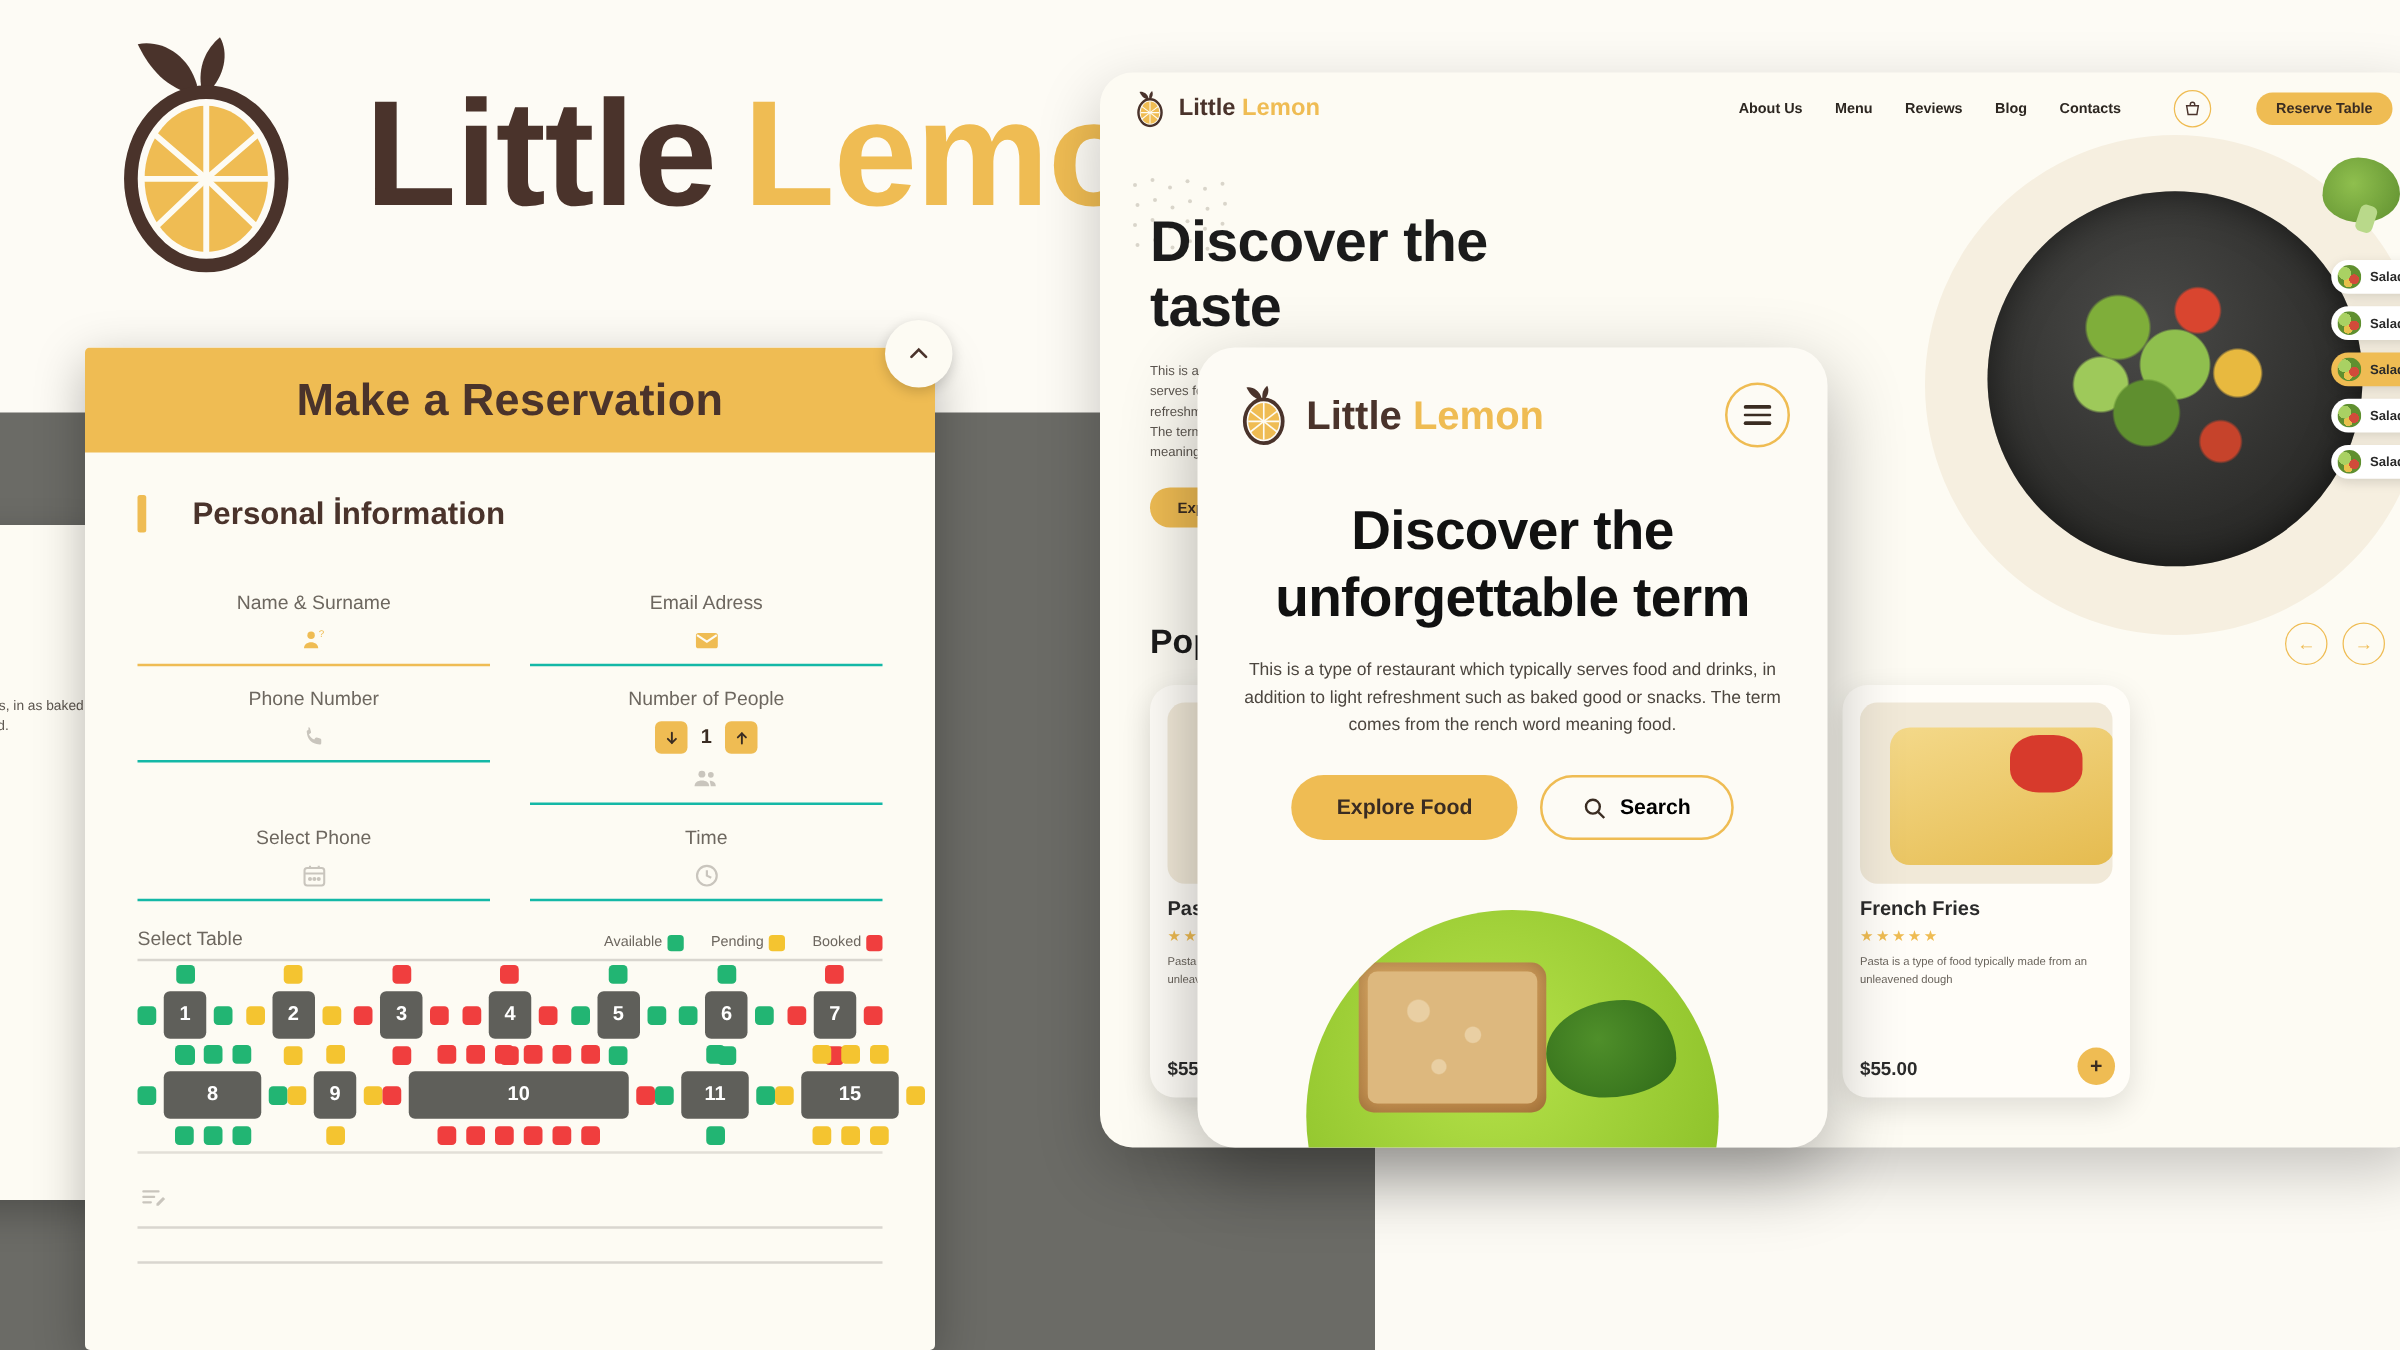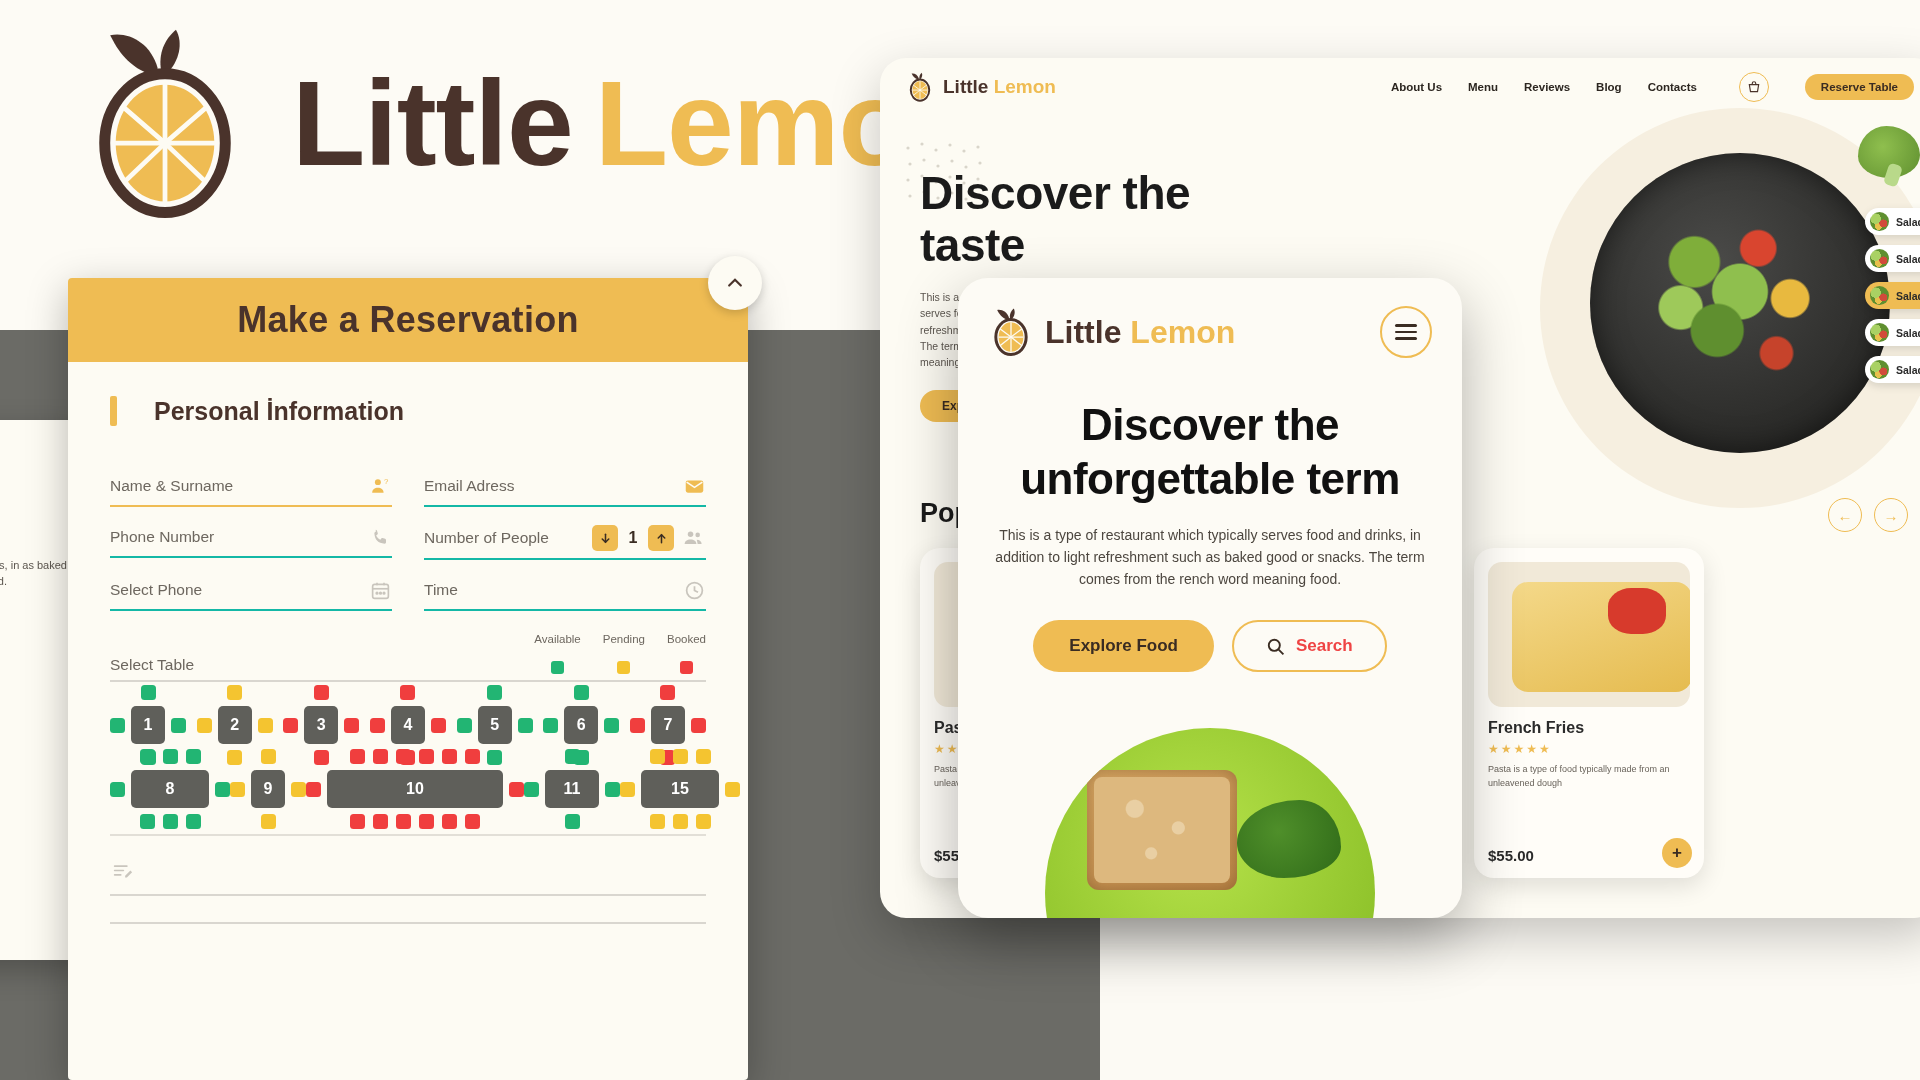--- a/index.html
+++ b/index.html
@@ -129,40 +129,40 @@
   }
   .rp-body { padding: 34px 42px 0 42px; }
   .sec-head { display: flex; align-items: center; gap: 13px; margin-bottom: 30px; }
   .sec-bar { width: 7px; height: 30px; background: #EFBC53; border-radius: 2px; }
   .sec-title { font-size: 25px; font-weight: 700; color: #4A332B; margin-left: 24px; }
 
   .field-grid { display: grid; grid-template-columns: 1fr 1fr; column-gap: 32px; row-gap: 0; }
   .field { padding-top: 18px; }
   .field-row {
     display: flex; align-items: center; gap: 8px;
-    border-bottom: 2px solid #14b8a6; padding-bottom: 7px;
+    border-bottom: 2px solid #14b8a6; padding-bottom: 7px; flex-direction: column;
   }
   .field.active .field-row { border-bottom-color: #EFBC53; }
   .field-label { font-size: 15.5px; color: #6d675f; flex: 1; }
   .field-icon { width: 24px; height: 24px; flex: none; display:flex; align-items:center; justify-content:center; }
 
   .stepper { display: flex; align-items: center; gap: 9px; }
   .step-btn {
     width: 26px; height: 26px; border-radius: 5px; background: #EFBC53; border: none;
     display: flex; align-items: center; justify-content: center; cursor: pointer; flex:none;
   }
   .step-val { font-size: 16px; font-weight: 700; color: #3a2c22; min-width: 12px; text-align:center; }
 
   .select-table-row {
     display: flex; align-items: flex-end; justify-content: space-between;
     border-bottom: 2px solid #d9d6cf; padding-bottom: 6px; margin-top: 22px;
   }
   .st-label { font-size: 15.5px; color: #6d675f; }
   .legend { display: flex; gap: 22px; }
-  .leg { display: flex; flex-direction: column; align-items: center; gap: 16px; }
+  .leg { display: flex; flex-direction: row; align-items: flex-start; gap: 4px; }
   .leg-text { font-size: 11.5px; color: #6d675f; }
   .leg-sw { width: 13px; height: 13px; border-radius: 3px; }
 
   .tables { padding: 24px 0 0 0; }
   .t-row { display: flex; align-items: center; margin-bottom: 26px; }
   .t-row.row1 { justify-content: space-between; }
   .t-row.row2 { justify-content: space-between; }
   .table-unit { position: relative; display: flex; align-items: center; gap: 6px; }
   .seat { width: 15px; height: 15px; border-radius: 3.5px; flex:none; }
   .seat.g { background: #22B573; }
@@ -214,21 +214,21 @@
   .pm-hero { padding: 40px 36px 0 36px; text-align: center; }
   .pm-h1 { font-size: 44px; font-weight: 700; line-height: 1.22; color: #111; letter-spacing: -.5px; }
   .pm-p { font-size: 14px; color: #4c463f; line-height: 1.55; margin-top: 20px; }
   .pm-btns { display: flex; gap: 18px; justify-content: center; margin-top: 30px; }
   .pm-explore {
     background: #EFBC53; border: none; border-radius: 26px; padding: 16px 36px;
     font-size: 17px; font-weight: 700; color: #3a2c22; font-family: inherit; cursor: pointer;
   }
   .pm-search {
     background: transparent; border: 2.4px solid #EFBC53; border-radius: 26px; padding: 14px 32px;
-    font-size: 17px; font-weight: 700; color: #ef4444; font-family: inherit; cursor: pointer;
+    font-size: 17px; font-weight: 700; color: #000000; font-family: inherit; cursor: pointer;
     display: flex; align-items: center; gap: 11px;
   }
   .pm-foodimg {
     position: absolute; left: 0; right: 0; bottom: -40px; height: 230px;
     display:flex; align-items:flex-start; justify-content:center;
   }
   .plate-green {
     width: 330px; height: 330px; border-radius: 50%;
     background: radial-gradient(circle at 45% 35%, #b6e24a, #8fc32b 70%, #79ab1f 100%);
     position: relative; overflow: hidden;

